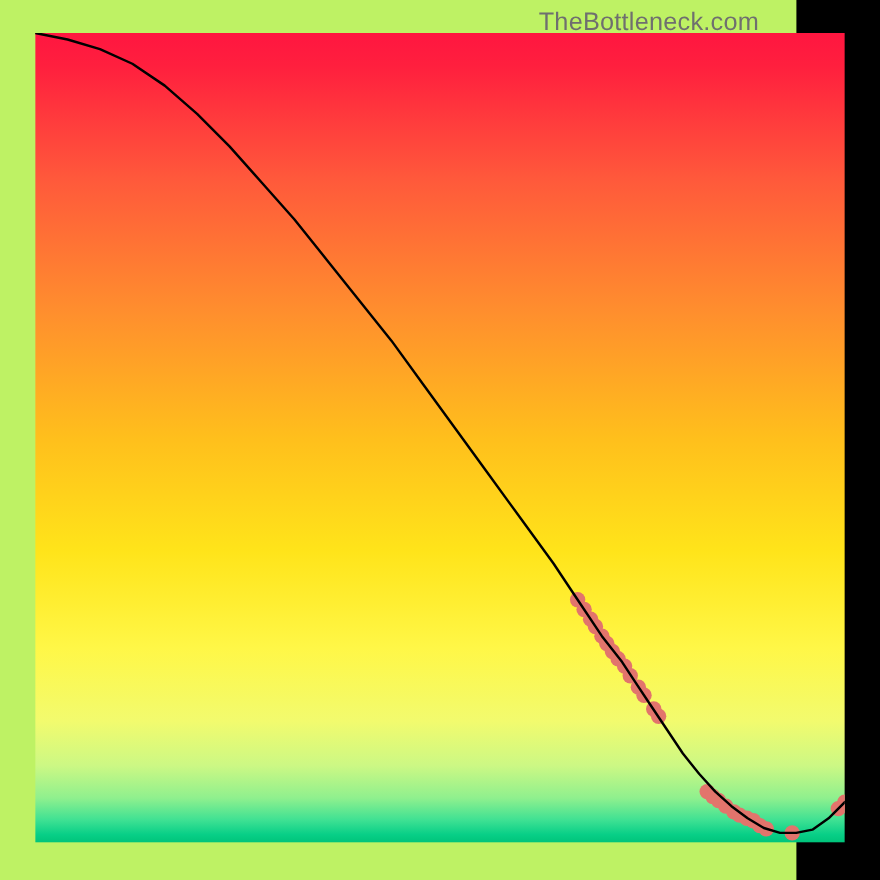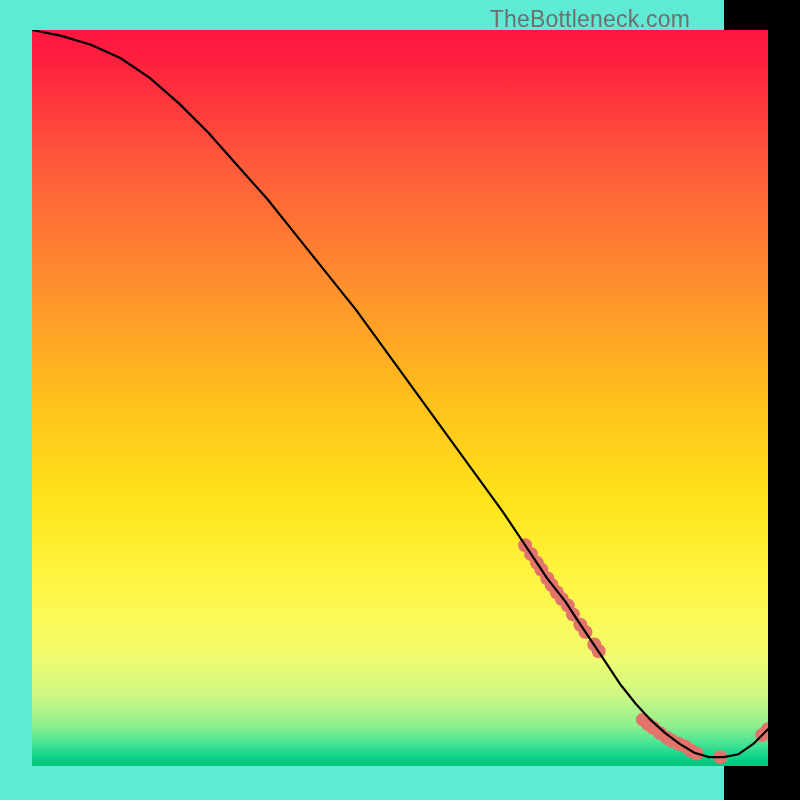--- a/index.html
+++ b/index.html
@@ -8,21 +8,21 @@
     width: 800px;
     height: 800px;
     background: #000;
     overflow: hidden;
     font-family: Arial, Helvetica, sans-serif;
   }
   .stage {
     position: relative;
     width: 724px;
     height: 800px;
-    background: #5eead4;
+    background: #bef264;
   }
   .plot {
     position: absolute;
     left: 32px;
     top: 30px;
     width: 736px;
     height: 736px;
   }
   .watermark {
     position: absolute;

